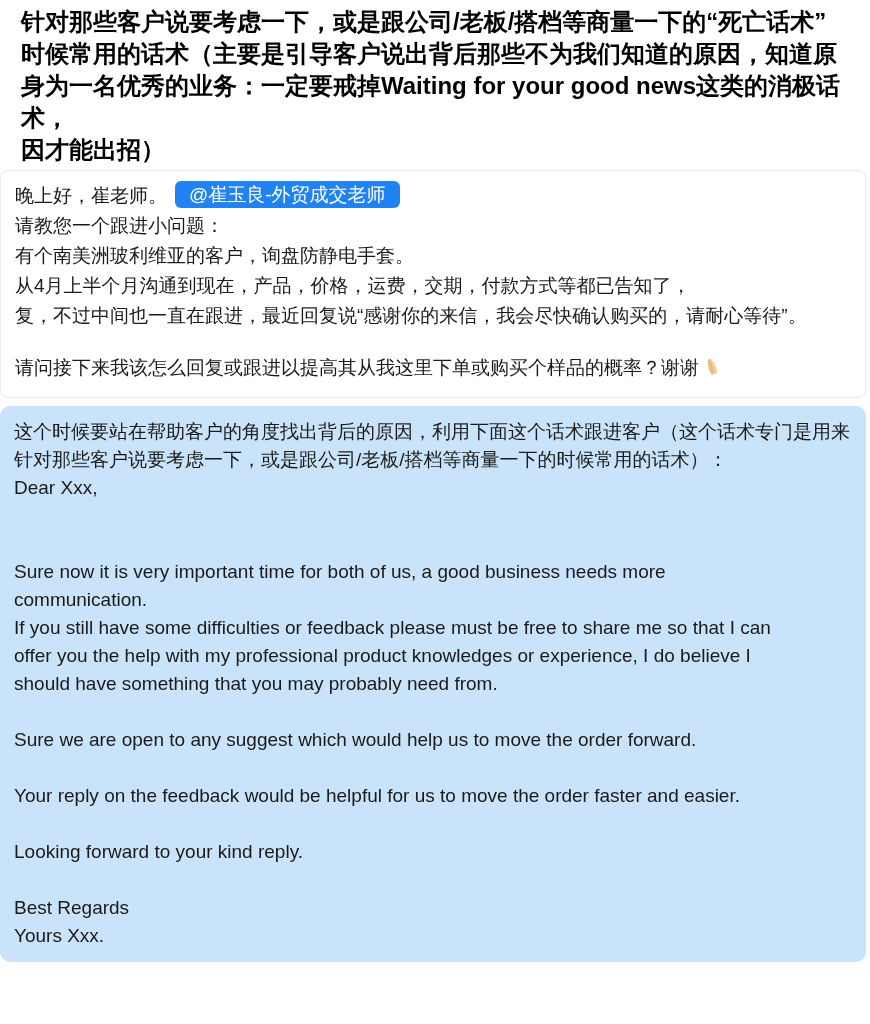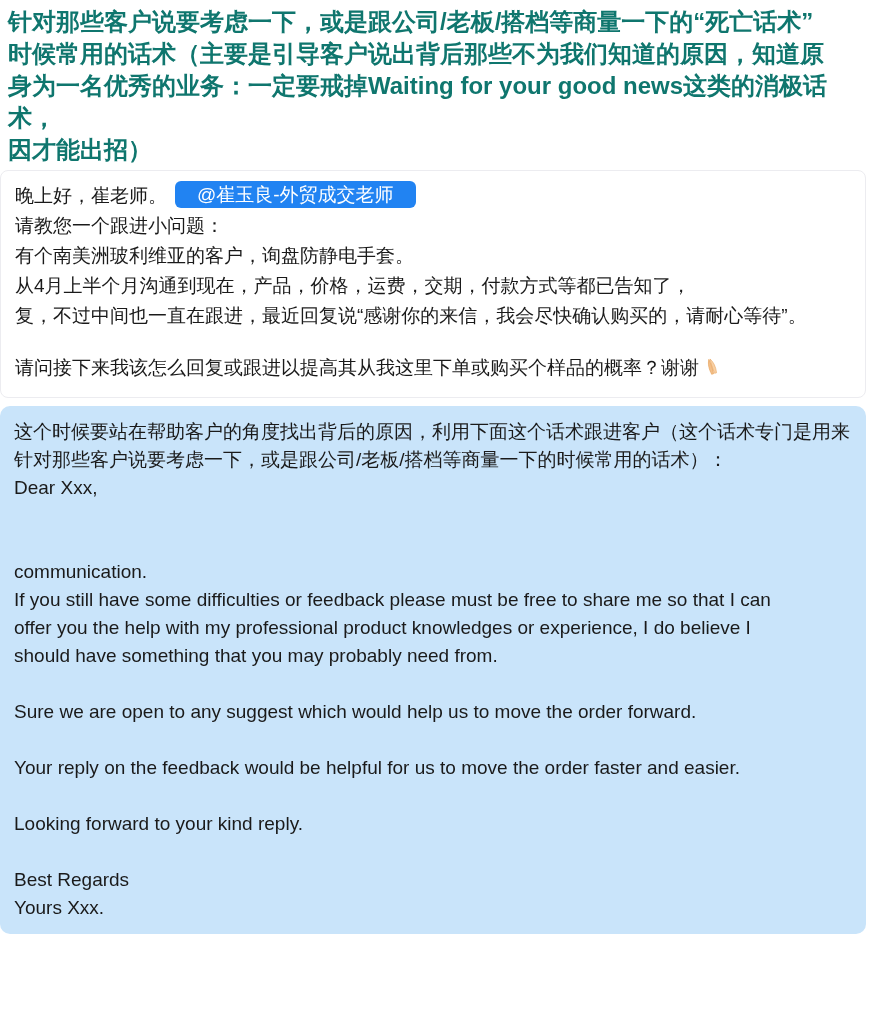--- a/index.html
+++ b/index.html
@@ -1,34 +1,34 @@
 <!DOCTYPE html>
 <html><head>
 <meta charset="utf-8">
 <style>
   html,body{margin:0;padding:0;}
   body{
     width:870px;height:1024px;overflow:hidden;background:#ffffff;
     font-family:"Liberation Sans","DejaVu Sans",sans-serif;color:#1a1a1a;
   }
   .warn-header{
-    padding:6px 10px 2px 8px;
-    font-size:24px;line-height:32px;font-weight:bold;color:#0f766e;
+    padding:6px 10px 2px 21px;
+    font-size:24px;line-height:32px;font-weight:bold;color:#000000;
   }
   .warn-header .hline{min-height:32px;}
   .question-card{
     width:866px;box-sizing:border-box;margin:2px 0 0 0;
     background:#ffffff;border:1px solid #ECECF0;border-radius:8px;
     padding:10px 14px;font-size:19px;line-height:30px;
   }
   .question-card .line{min-height:30px;}
   .question-card .line.blank{min-height:22px;}
   .mention-badge{
     display:inline-block;background:#2183F2;color:#ffffff;
-    border-radius:6px;padding:0 22px;line-height:27px;margin-left:8px;
+    border-radius:6px;padding:0 14px;line-height:27px;margin-left:8px;
     vertical-align:1px;
   }
   .reply-card{
     width:866px;box-sizing:border-box;margin-top:8px;
     background:#C9E4FA;border-radius:10px;
     padding:12px 14px;font-size:19px;line-height:28px;color:#1a1a1a;
   }
   .reply-card .line{min-height:28px;}
   .hands-icon{display:inline-block;vertical-align:-4px;margin-left:2px;}
 </style>
@@ -61,20 +61,21 @@
         </svg></span>
   </div>
 </div>
 
 <div class="reply-card">
   <div class="line">这个时候要站在帮助客户的角度找出背后的原因，利用下面这个话术跟进客户（这个话术专门是用来</div>
   <div class="line">针对那些客户说要考虑一下，或是跟公司/老板/搭档等商量一下的时候常用的话术）：</div>
   <div class="line">Dear Xxx,</div>
   <div class="line"></div>
   <div class="line"></div>
+  <div class="line">Sure now it is very important time for both of us, a good business needs more</div>
   <div class="line">communication.</div>
   <div class="line">If you still have some difficulties or feedback please must be free to share me so that I can</div>
   <div class="line">offer you the help with my professional product knowledges or experience, I do believe I</div>
   <div class="line">should have something that you may probably need from.</div>
   <div class="line"></div>
   <div class="line">Sure we are open to any suggest which would help us to move the order forward.</div>
   <div class="line"></div>
   <div class="line">Your reply on the feedback would be helpful for us to move the order faster and easier.</div>
   <div class="line"></div>
   <div class="line">Looking forward to your kind reply.</div>

